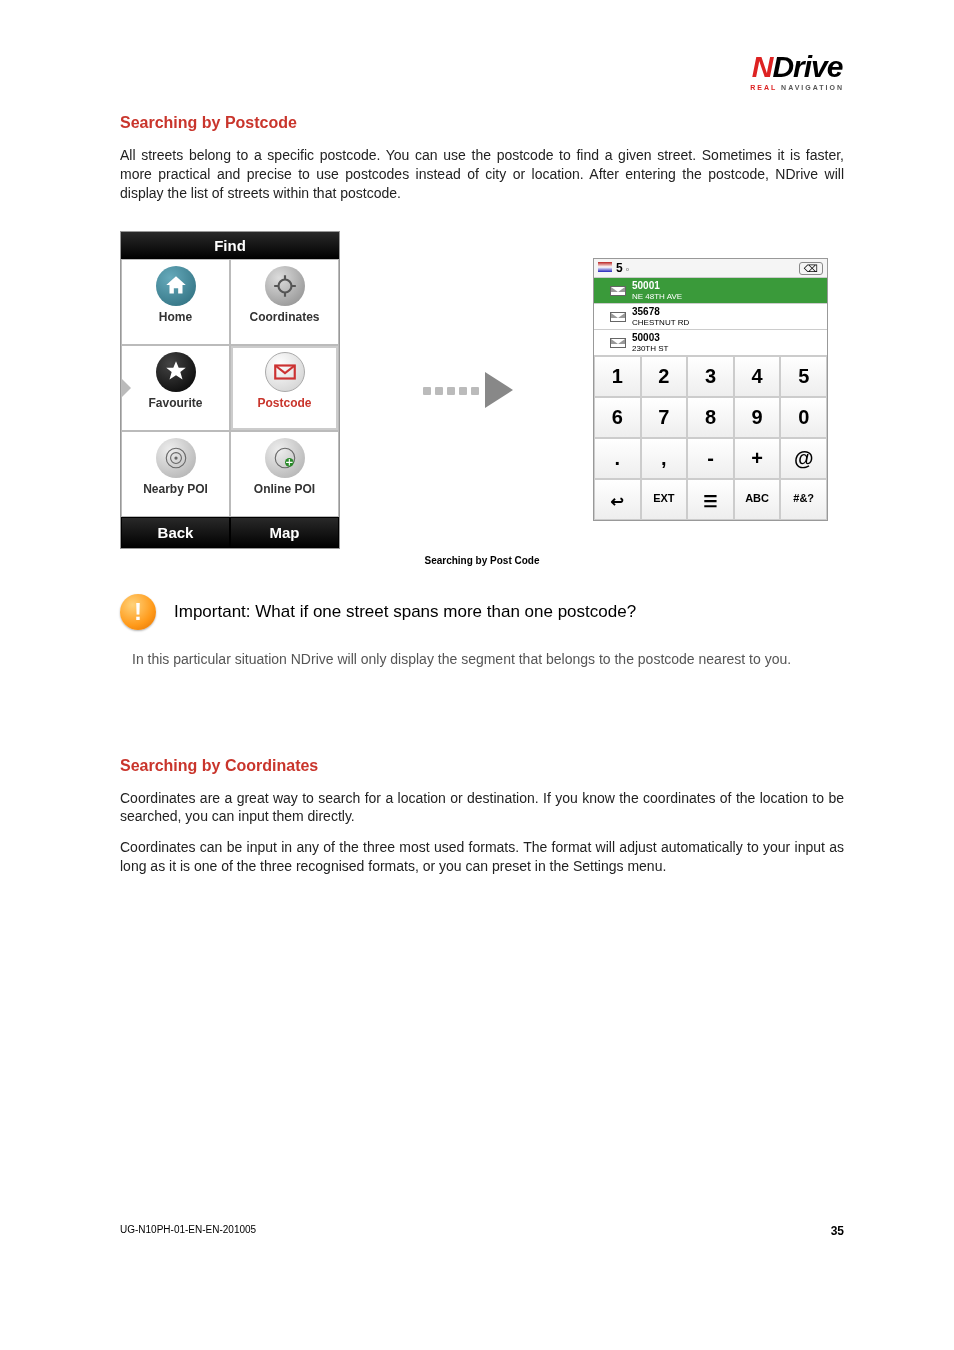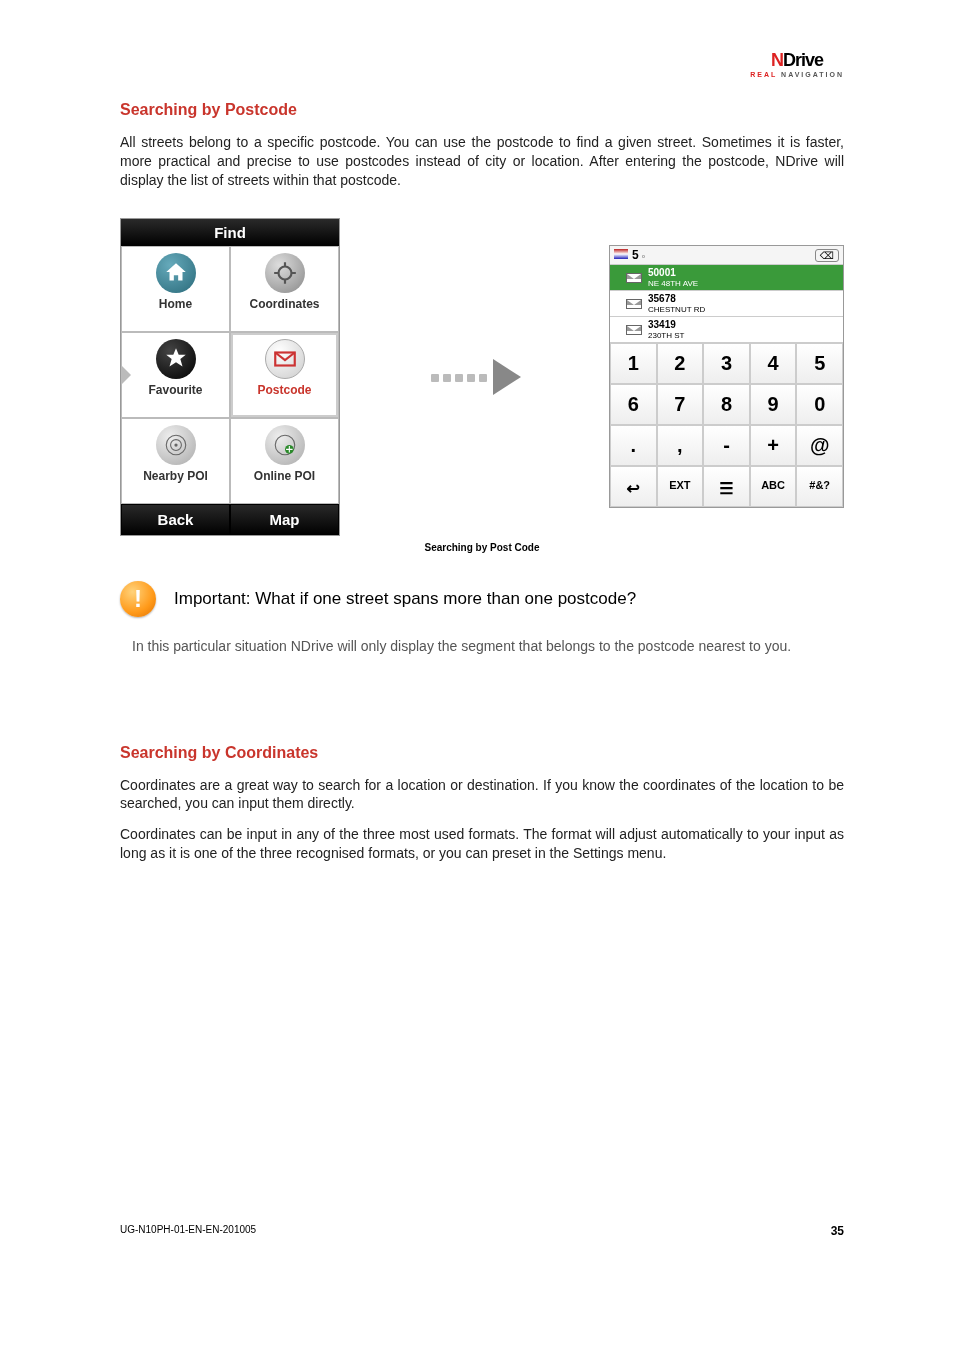--- a/index.html
+++ b/index.html
@@ -1,27 +1,27 @@
 <!DOCTYPE html>
 <html><head>
 <meta charset="utf-8">
 <style>
   * { box-sizing: border-box; margin: 0; padding: 0; }
   body { width: 954px; height: 1350px; font-family: Arial, Helvetica, sans-serif; background: #fff; position: relative; color: #000; }
   .page { padding: 50px 110px 0 120px; }
   .logo-wrap { text-align: right; margin-bottom: 20px; }
   .logo { display: inline-block; text-align: center; }
-  .logo-top { font-size: 18px; font-weight: bold; color: #000; letter-spacing: -1px; }
+  .logo-top { font-size: 30px; font-weight: bold; font-style: italic; color: #000; letter-spacing: -1px; }
   .logo-top .n { color: #d22; }
   .logo-sub { font-size: 7px; color: #d22; letter-spacing: 2px; font-weight: bold; }
   .logo-sub .nav { color: #555; }
   h2.section { color: #c9352c; font-size: 16px; font-weight: bold; margin: 6px 0 14px 0; }
   p.body { font-size: 14px; line-height: 1.35; text-align: justify; margin-bottom: 12px; color: #222; }
   p.indent { margin-left: 12px; margin-right: 12px; }
-  .figrow { display: flex; align-items: center; justify-content: space-between; margin: 28px 0 6px 0; }
+  .figrow { display: flex; align-items: center; justify-content: space-between; margin: 28px 16px 6px 0; }
   .find-panel { width: 220px; border: 1px solid #999; background: #fff; }
   .find-title { background: linear-gradient(#2a2a2a,#000); color: #fff; text-align: center; font-weight: bold; padding: 5px 0; font-size: 15px; }
   .find-grid { display: grid; grid-template-columns: 1fr 1fr; }
   .find-cell { border: 1px solid #bbb; text-align: center; padding: 6px 2px 4px 2px; position: relative; height: 86px; }
   .find-cell .icon { width: 40px; height: 40px; margin: 0 auto 4px auto; border-radius: 50%; display: flex; align-items: center; justify-content: center; }
   .find-cell .lbl { font-size: 12px; font-weight: bold; color: #333; }
   .find-cell.sel .lbl { color: #c9352c; }
   .find-cell.sel { box-shadow: inset 0 0 0 2px #ccc; }
   .find-footer { display: grid; grid-template-columns: 1fr 1fr; background: linear-gradient(#2a2a2a,#000); }
   .find-footer div { color: #fff; font-weight: bold; text-align: center; padding: 6px 0; font-size: 15px; border: 1px solid #000; }
@@ -150,21 +150,21 @@
       <div class="kb-row sel">
         <span class="env"></span>
         <span><span class="code">50001</span><br><span class="street">NE 48TH AVE</span></span>
       </div>
       <div class="kb-row">
         <span class="env"></span>
         <span><span class="code">35678</span><br><span class="street">CHESTNUT RD</span></span>
       </div>
       <div class="kb-row">
         <span class="env"></span>
-        <span><span class="code">33419</span><br><span class="street">230TH ST</span></span>
+        <span><span class="code">50003</span><br><span class="street">230TH ST</span></span>
       </div>
       <div class="kb-grid">
         <div class="kb-key">1</div>
         <div class="kb-key">2</div>
         <div class="kb-key">3</div>
         <div class="kb-key">4</div>
         <div class="kb-key">5</div>
         <div class="kb-key">6</div>
         <div class="kb-key">7</div>
         <div class="kb-key">8</div>

